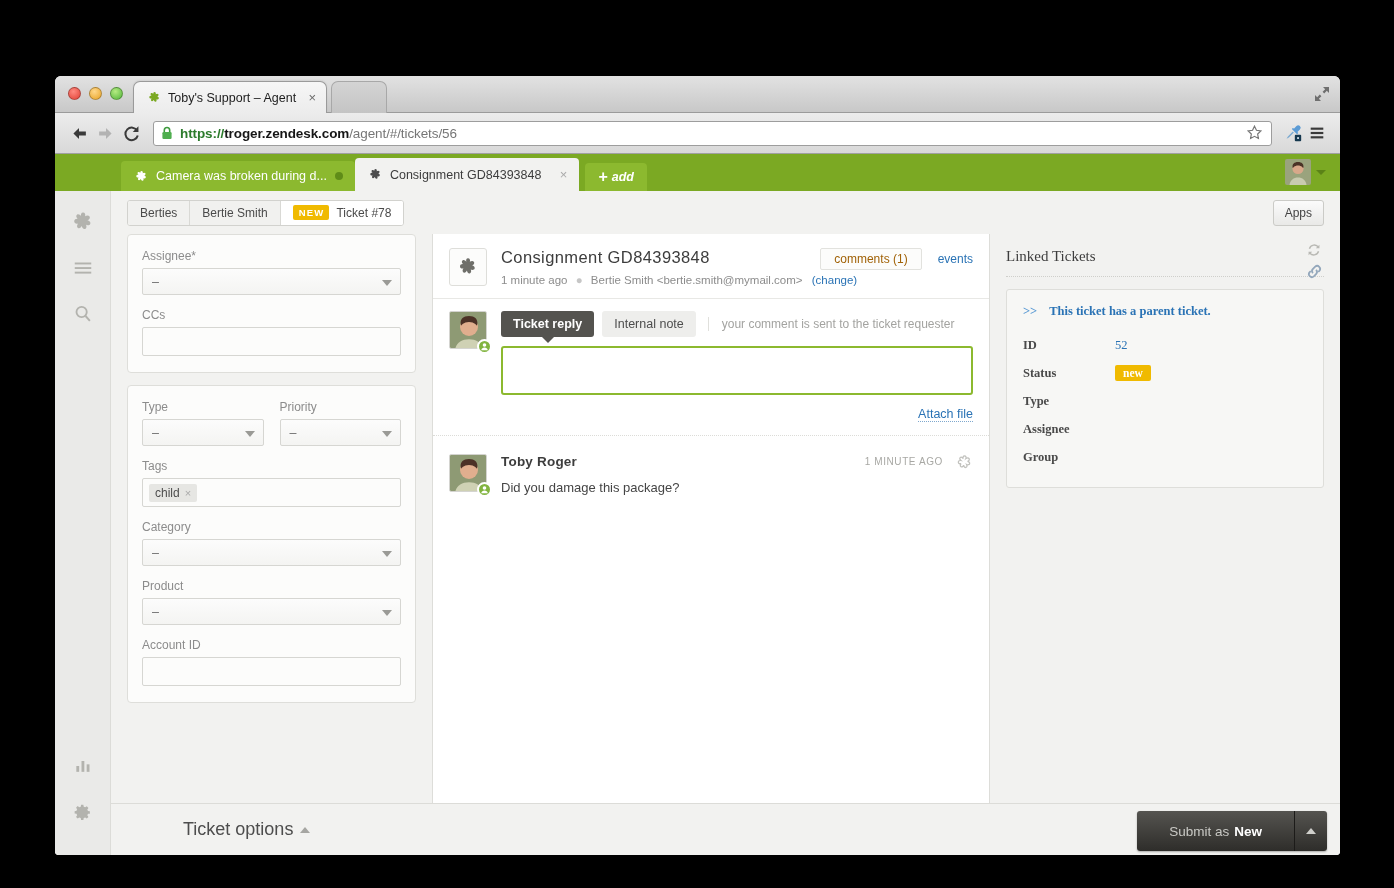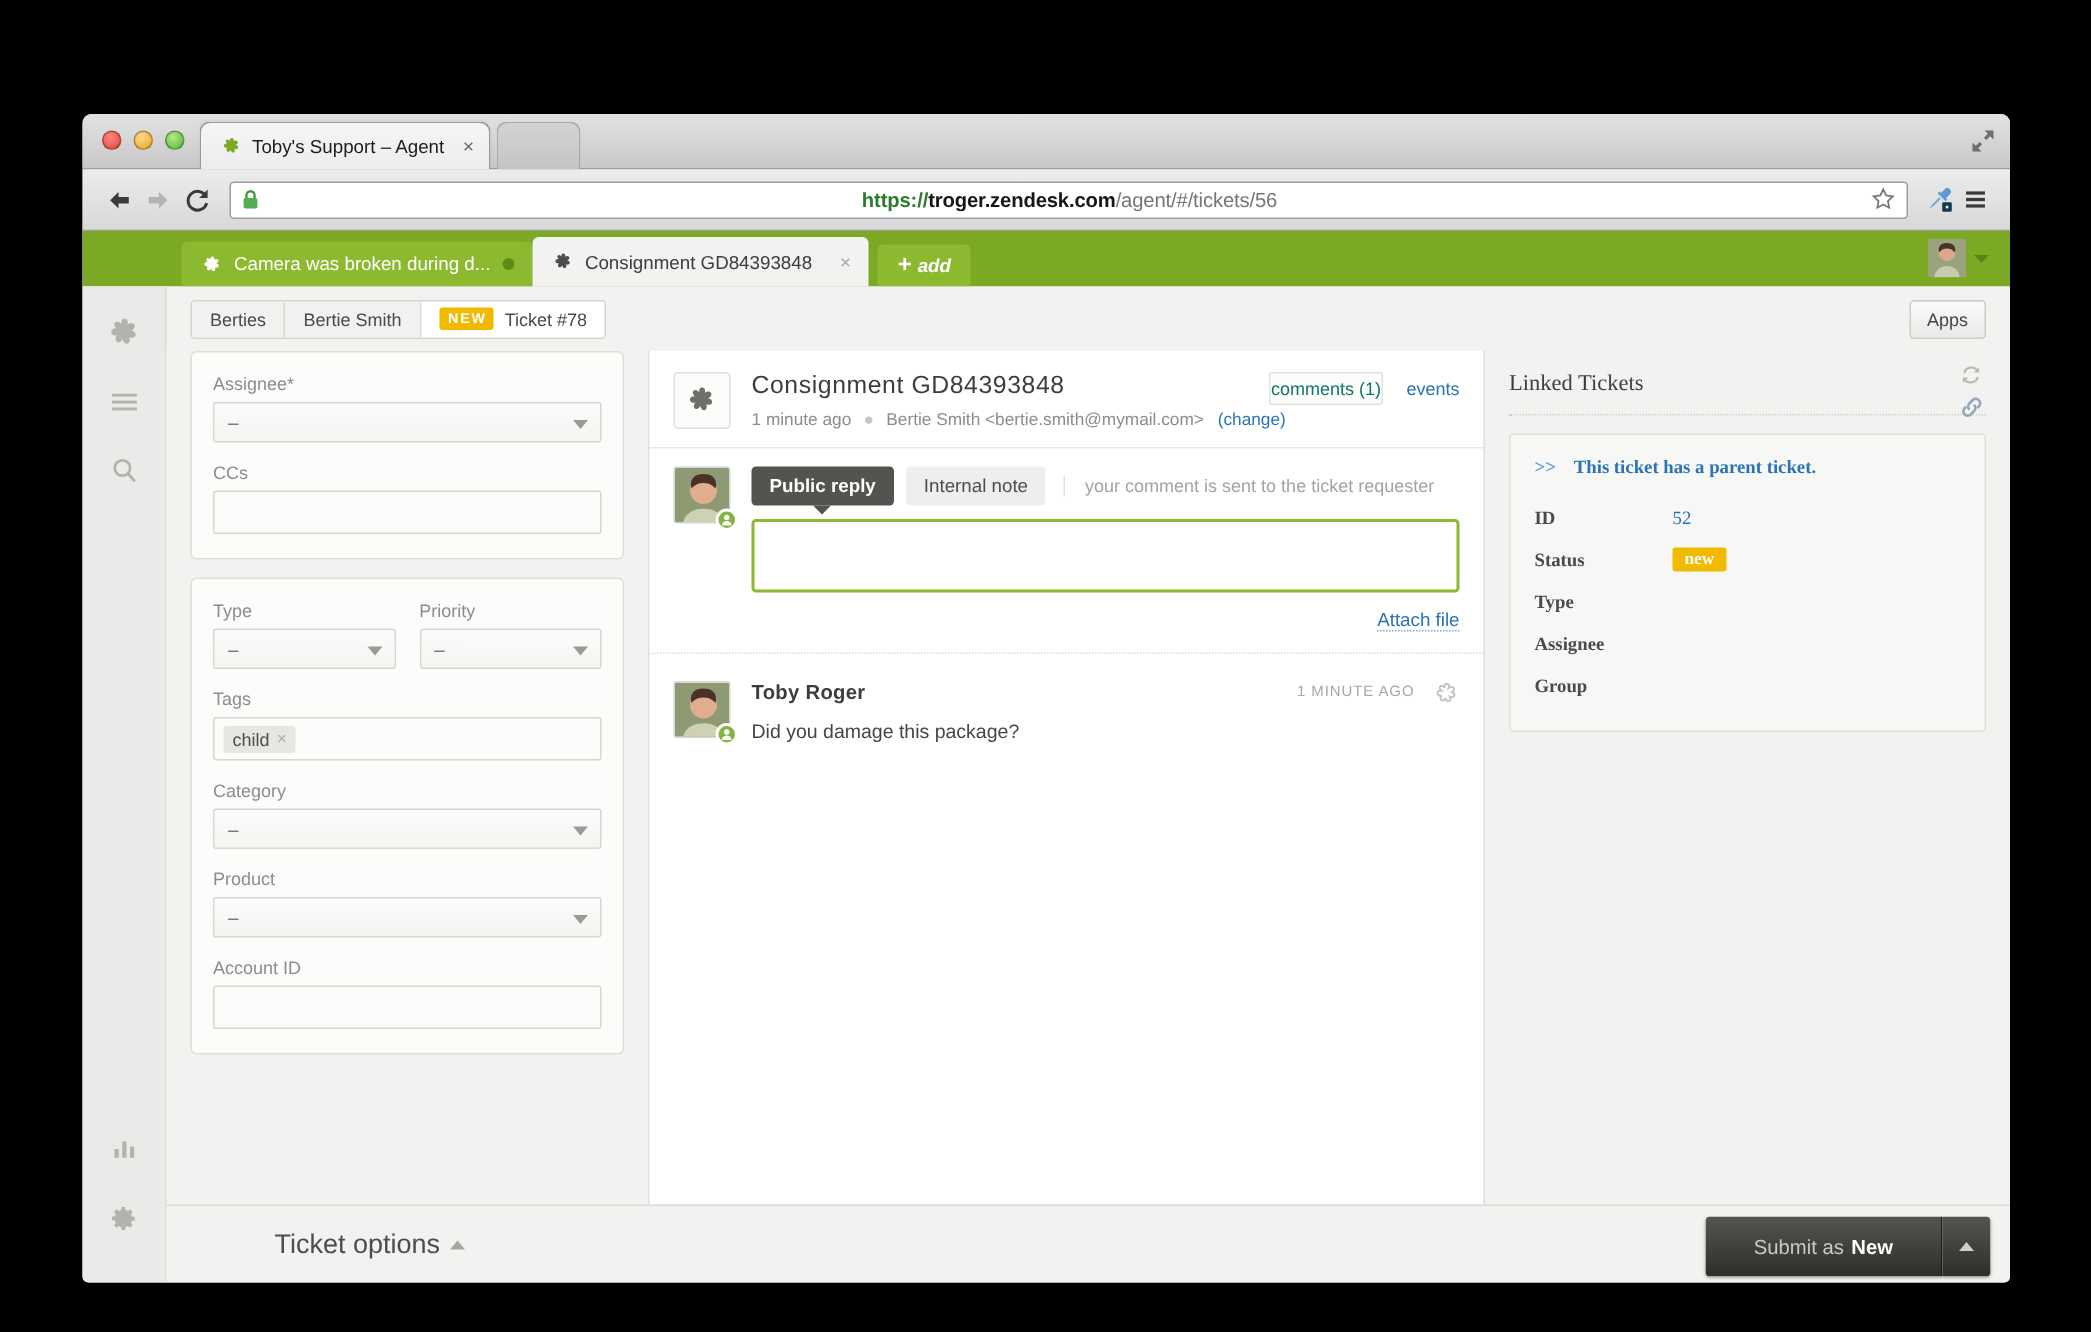--- a/index.html
+++ b/index.html
@@ -57,21 +57,21 @@
     margin-left: 4px;
   }
   .btab .tabclose { position: absolute; right: 10px; top: 8px; color: #6b6b6b; font-size: 13px; }
   .zd-leaf { width: 13px; height: 13px; flex: 0 0 13px; }
 
   #navbar {
     position: relative;
     height: 41px;
     background: linear-gradient(to bottom, #ececec, #d8d8d8);
     border-bottom: 1px solid #a0a0a0;
-    display: flex; align-items: center; padding: 0 11px; text-align: center;
+    display: flex; align-items: center; padding: 0 11px;
   }
   .navbtn { width: 26px; height: 26px; display: flex; align-items: center; justify-content: center; color: #3a3a3a; }
   .navbtn.dim { color: #b0b0b0; }
   #urlbar {
     flex: 1; height: 25px; margin: 0 9px;
     background: #fff; border: 1px solid #9d9d9d; border-radius: 3px;
     display: flex; align-items: center; padding: 0 7px;
     font-size: 13.5px;
   }
   #lock { width: 12px; height: 14px; margin-right: 7px; flex: 0 0 12px; }
@@ -194,21 +194,21 @@
     width: 38px; height: 38px; border: 1px solid #dedeDA; border-radius: 3px;
     background: #fcfcfb; display: flex; align-items: center; justify-content: center; flex: 0 0 38px;
   }
   #tkt-title { font-size: 16.5px; color: #3d3d3d; letter-spacing: 0.4px; }
   #tkt-sub { font-size: 11.5px; color: #8c8c8c; margin-top: 7px; }
   #tkt-sub .sep { color: #c6c6c6; margin: 0 5px; }
   .lnk { color: #2a73b5; text-decoration: none; }
   #headright { position: absolute; right: 16px; top: 14px; display: flex; align-items: center; gap: 16px; }
   #commentsbtn {
     border: 1px solid #e2e2de; background: #fcfcfb; border-radius: 2px;
-    padding: 3px 0; font-size: 12px; color: #0f766e;
+    padding: 3px 13px; font-size: 12px; color: #a16207;
   }
 
   #composer { padding: 12px 16px 0 16px; border-bottom: 1px dotted #dcdcd8; }
   #composer-row { display: flex; gap: 14px; }
   .avatar-wrap { position: relative; width: 38px; height: 38px; flex: 0 0 38px; }
   .avatar { width: 38px; height: 38px; border-radius: 2px; overflow: hidden; border: 1px solid #d4d4d0; }
   .avbadge {
     position: absolute; right: -5px; bottom: -5px; width: 15px; height: 15px;
     border-radius: 50%; background: #82b440; border: 2px solid #fff;
     display: flex; align-items: center; justify-content: center;
@@ -565,21 +565,21 @@
                 <span class="avbadge">
                   <svg viewBox="0 0 12 12" width="9" height="9">
                     <circle cx="6" cy="4" r="2.4" fill="#fff"></circle>
                     <path d="M1.6 11c.4-2.6 2.3-3.8 4.4-3.8s4 1.2 4.4 3.8z" fill="#fff"></path>
                   </svg>
                 </span>
               </div>
               <div id="composer-main">
                 <div id="channeltabs">
                   <div class="chtab on">
-                    <span>Public reply</span>
+                    <span>Ticket reply</span>
                   </div>
                   <div class="chtab off">
                     <span>Internal note</span>
                   </div>
                   <div id="chhint">your comment is sent to the ticket requester</div>
                 </div>
                 <div id="replybox">
                   <span></span>
                 </div>
                 <div id="attachrow">

